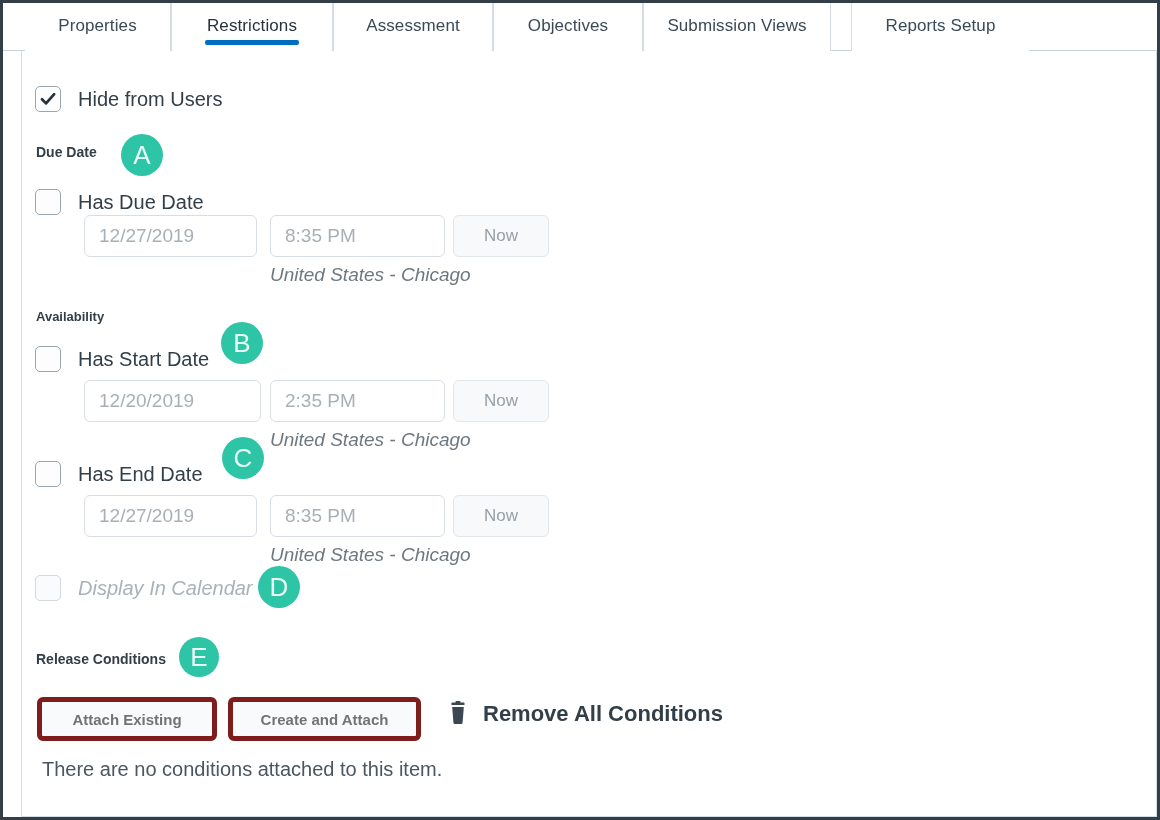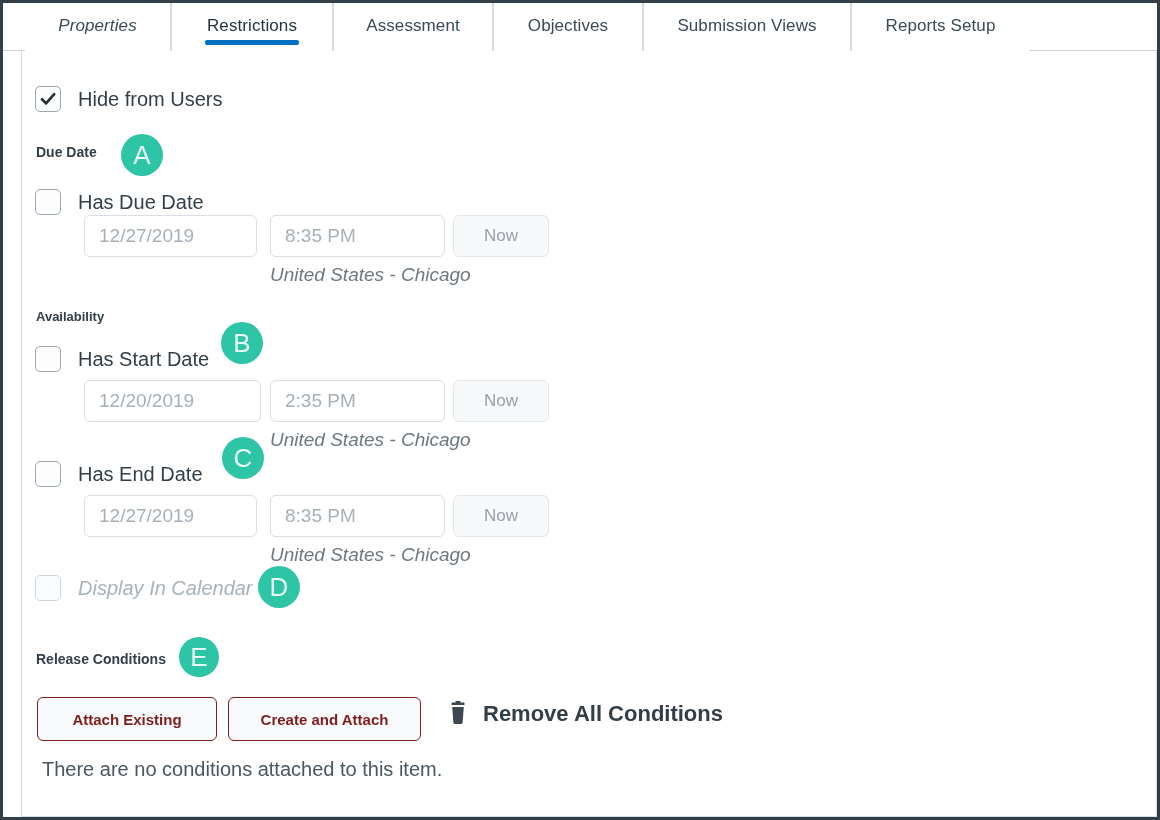--- a/index.html
+++ b/index.html
@@ -61,21 +61,21 @@
     content: "";
     position: absolute;
     left: 50%;
     transform: translateX(-50%);
     bottom: 6px;
     width: 94px;
     height: 5px;
     border-radius: 2px;
     background: #006fbf;
   }
-  .tab.first { border-left: none; font-style: italic; }
+  .tab.first { border-left: none; }
 
   
   .panel {
     position: absolute;
     left: 18px;
     top: 48px;
     width: 1136px;
     height: 766px;
     box-sizing: border-box;
     border: 1px solid #d5dde3;
@@ -177,29 +177,29 @@
     font-size: 19px;
     color: #6e7880;
     white-space: nowrap;
   }
 
   
   .btn {
     position: absolute;
     height: 44px;
     box-sizing: border-box;
-    border: 1px solid #7f1d1d;
+    border: 5px solid #7f1d1d;
     border-radius: 6px;
     background: #f8fafb;
     display: flex;
     align-items: center;
     justify-content: center;
     font-size: 15px;
     font-weight: bold;
-    color: #7f1d1d;
+    color: #737373;
     cursor: pointer;
     user-select: none;
   }
   .remove-all {
     position: absolute;
     display: flex;
     align-items: center;
     cursor: pointer;
     user-select: none;
   }
@@ -234,21 +234,21 @@
     </div>
 
     <div class="tab active" style="left:168px; width:162px;">
       <span class="tab-label">Restrictions</span>
     </div>
 
     <div class="tab" style="left:490px; width:150px;">
       <span class="tab-label">Objectives</span>
     </div>
 
-    <div class="tab" style="left:640px; width:208px;">
+    <div class="tab" style="left:640px; width:188px;">
       <span class="tab-label">Submission Views</span>
     </div>
 
     <div class="tab" style="left:848px; width:178px; border-right:none;">
       <span class="tab-label">Reports Setup</span>
     </div>
 
   </div>
 
   <div class="panel">

